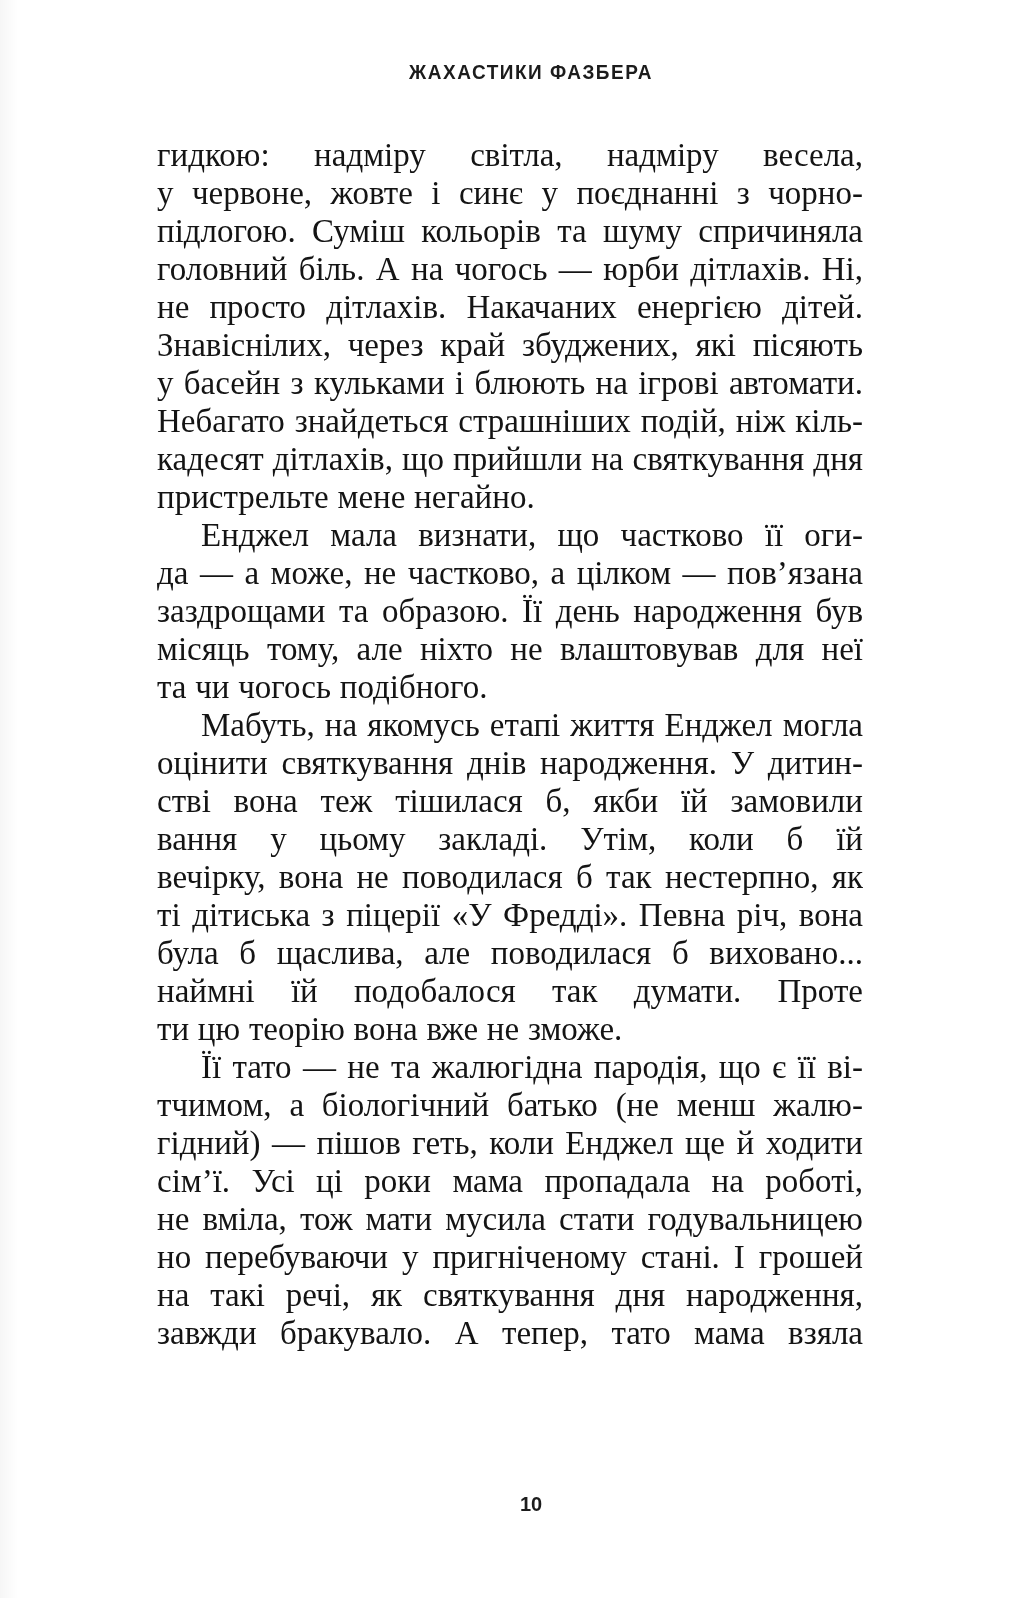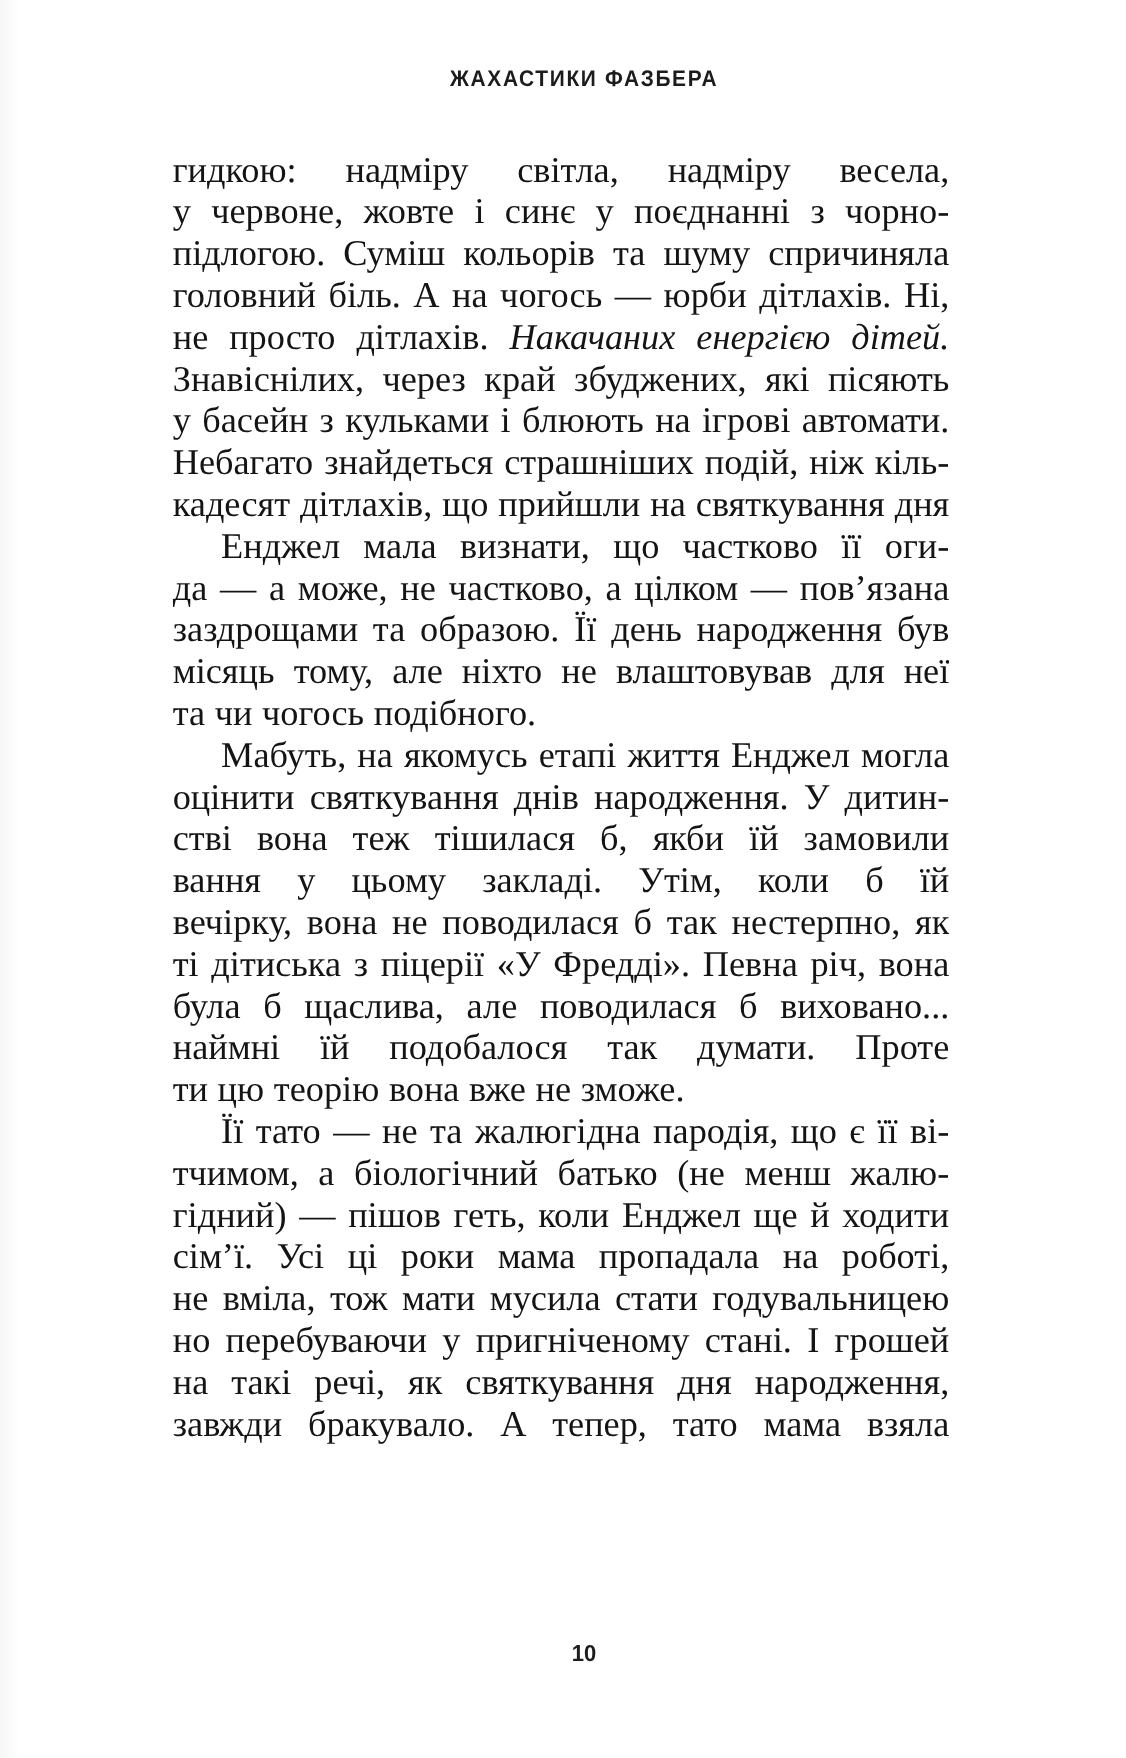--- a/index.html
+++ b/index.html
@@ -50,21 +50,20 @@
     text-align-last: justify;
     word-spacing: 0.5px;
   }
   .line.no-just {
     text-align-last: left;
   }
   .line.indent {
     text-indent: 44px;
   }
   .it {
-    font-style: italic;
   }
   .page-number {
     position: absolute;
     top: 1493px;
     left: 0;
     width: 100%;
     text-align: center;
     font-family: "Liberation Sans", sans-serif;
     font-weight: 700;
     font-size: 20px;
@@ -82,20 +81,21 @@
   <div class="body-text">
       <div class="line"><span>гидкою: надміру світла, надміру весела, забарвлена</span></div>
       <div class="line"><span>у червоне, жовте і синє у поєднанні з чорно-білою</span></div>
       <div class="line"><span>підлогою. Суміш кольорів та шуму спричиняла</span></div>
       <div class="line"><span>головний біль. А на чогось — юрби дітлахів. Ні,</span></div>
       <div class="line"><span>не просто дітлахів. </span><span class="it">Накачаних енергією дітей.</span></div>
       <div class="line"><span>Знавіснілих, через край збуджених, які пісяють</span></div>
       <div class="line"><span>у басейн з кульками і блюють на ігрові автомати.</span></div>
       <div class="line"><span>Небагато знайдеться страшніших подій, ніж кіль-</span></div>
       <div class="line"><span>кадесят дітлахів, що прийшли на святкування дня</span></div>
+      <div class="line no-just"><span class="it">пристрельте мене негайно.</span></div>
       <div class="line indent"><span>Енджел мала визнати, що частково її оги-</span></div>
       <div class="line"><span>да — а може, не частково, а цілком — пов’язана із</span></div>
       <div class="line"><span>заздрощами та образою. Її день народження був</span></div>
       <div class="line"><span>місяць тому, але ніхто не влаштовував для неї свя-</span></div>
       <div class="line no-just"><span>та чи чогось подібного.</span></div>
       <div class="line indent"><span>Мабуть, на якомусь етапі життя Енджел могла б</span></div>
       <div class="line"><span>оцінити святкування днів народження. У дитин-</span></div>
       <div class="line"><span>стві вона теж тішилася б, якби їй замовили святку-</span></div>
       <div class="line"><span>вання у цьому закладі. Утім, коли б їй влаштували</span></div>
       <div class="line"><span>вечірку, вона не поводилася б так нестерпно, як</span></div>

